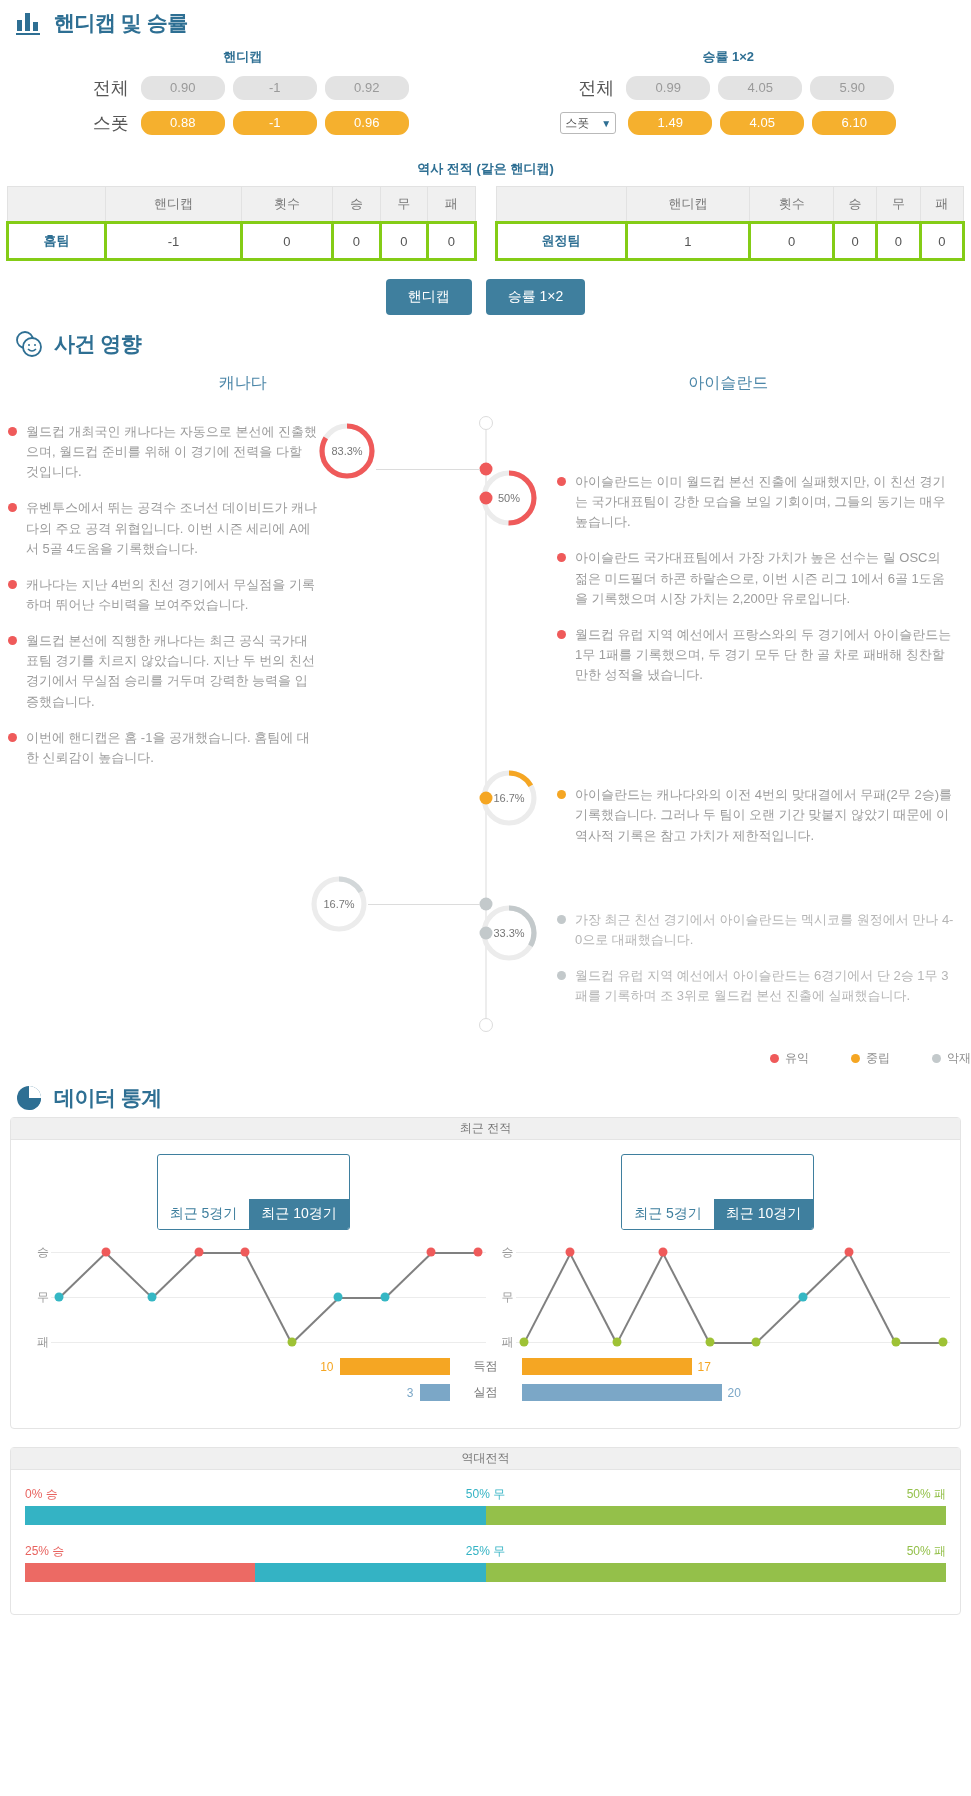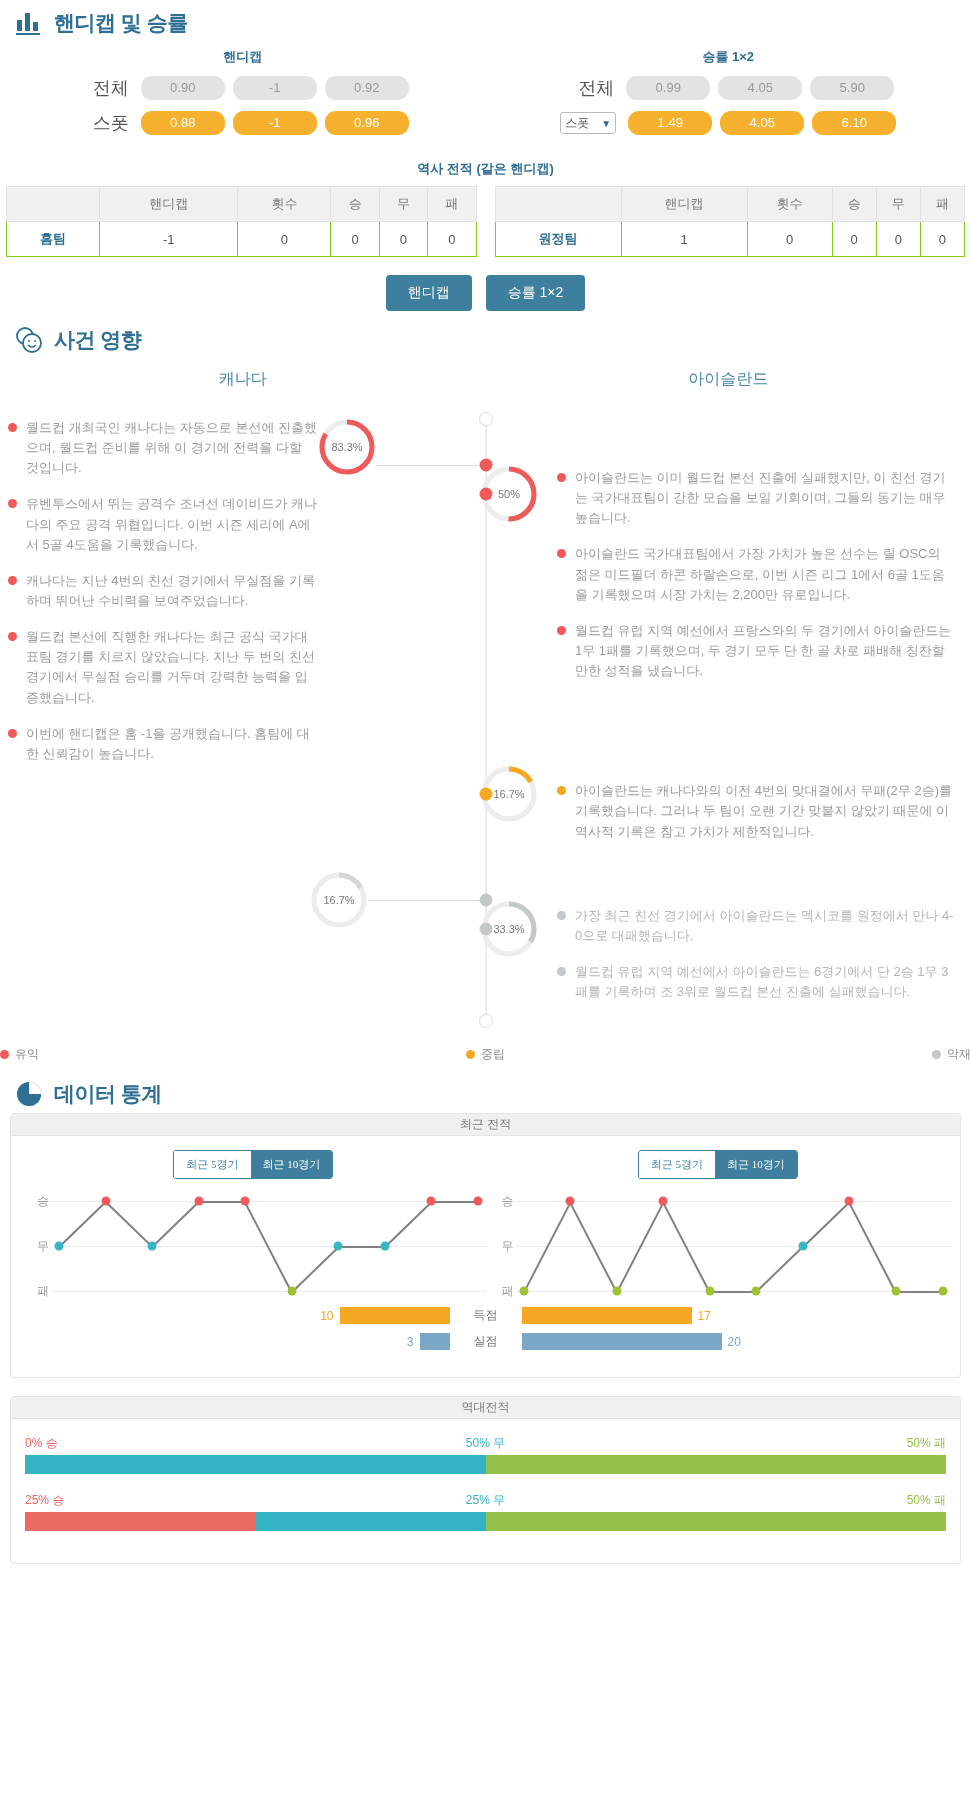--- a/index.html
+++ b/index.html
@@ -51,21 +51,21 @@
 
   
   .hist-title { text-align:center; color:#2e6f93; font-weight:bold; font-size:13px; margin: 14px 0 8px; }
   .tables { display:flex; gap:18px; padding: 0 6px; }
   table.hist { width:50%; border-collapse:collapse; font-size:13px; }
   table.hist th {
     background:#f0f0f0; color:#777; font-weight:normal; padding:8px 0;
     border:1px solid #e2e2e2; text-align:center;
   }
   table.hist td {
-    border:1px solid #84cc16; padding:8px 0; text-align:center; color:#555;
+    border:3px solid #84cc16; padding:8px 0; text-align:center; color:#555;
   }
   table.hist td.team { color:#2e6f93; font-weight:bold; }
 
   .btn-row { display:flex; justify-content:center; gap:14px; margin:18px 0 6px; }
   .btn {
     background:#3f7f9e; color:#fff; font-size:14px; padding:9px 22px;
     border-radius:4px; border:none; cursor:pointer;
   }
 
   
@@ -107,37 +107,37 @@
   .ring span {
     position:absolute; inset:0; display:flex; align-items:center; justify-content:center;
     font-size:11px; color:#777;
   }
   .node {
     position:absolute; width:13px; height:13px; border-radius:50%;
     transform:translate(-50%,-50%);
   }
   .conn { position:absolute; height:1px; background:#dcdcdc; }
 
-  .legend { display:flex; justify-content:space-between; gap:42px; margin-top:6px; padding:10px 0 2px; }
+  .legend { display:flex; justify-content:flex-end; gap:42px; margin-top:6px; padding:10px 0 2px; }
   .legend div { font-size:12px; color:#8d8d8d; display:flex; align-items:center; gap:6px; }
   .dot { width:9px; height:9px; border-radius:50%; display:inline-block; }
 
   
   .card { border:1px solid #e4e4e4; border-radius:4px; margin:0 10px 18px; background:#fff; }
   .card-head {
     background:#f0f0f0; text-align:center; font-size:12px; color:#777;
     padding:2px 0; border-bottom:1px solid #e4e4e4;
   }
   .card-body { padding:14px 10px 18px; }
   .tabs-row { display:flex; }
   .tabs-half { width:50%; display:flex; justify-content:center; }
   .tabs { display:flex; border:1px solid #3f7f9e; border-radius:3px; overflow:hidden; }
   .tabs button {
-    font-family: Liberation Serif, serif; font-size:11px; padding:6px 12px; border:none; cursor:pointer;
-    background:#fff; color:#3f7f9e;
+    font-family: Liberation Sans, sans-serif; font-size:14px; padding:6px 12px; border:none; cursor:pointer;
+    background:#fff; color:#3f7f9e;margin-top:44px;
   }
   .tabs button.active { background:#3f7f9e; color:#fff; }
 
   .charts-row { display:flex; margin-top:22px; }
   .chart-half { width:50%; display:flex; }
   .ylab { width:30px; position:relative; }
   .ylab span { position:absolute; right:2px; font-size:12px; color:#999; transform:translateY(-50%); }
   .plot { flex:1; position:relative; height:90px; }
   .gl { position:absolute; left:0; right:0; height:1px; background:#ececec; }
   .pt { position:absolute; width:9px; height:9px; border-radius:50%; transform:translate(-50%,-50%); }

